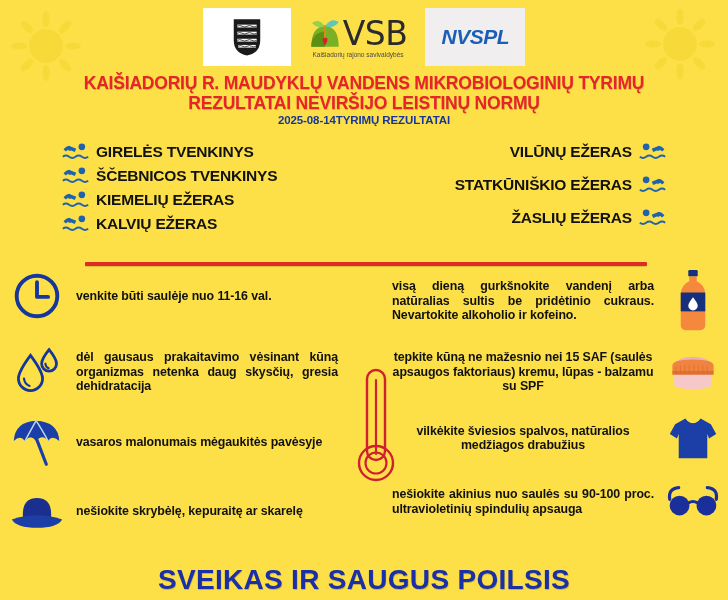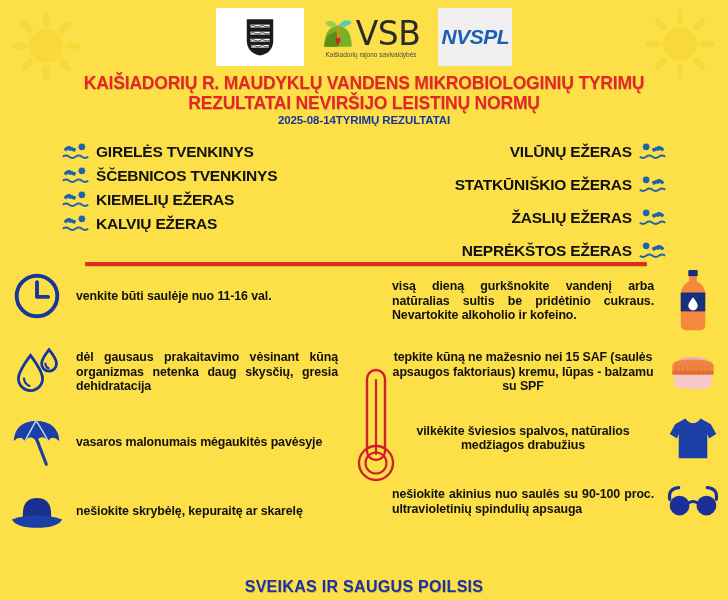--- a/index.html
+++ b/index.html
@@ -45,21 +45,21 @@
     font-size: 33px; font-weight: 400; color: #2b2b2b;
     letter-spacing: -0.5px; line-height: 1;
     font-family: "DejaVu Sans", sans-serif;
   }
   .logo-vsb-sub {
     font-size: 6.5px; color: #4a4a4a; margin-top: 1px;
     font-family: "Liberation Sans", sans-serif;
     white-space: nowrap;
   }
   .logo-nvspl {
-    width: 74px; height: 58px;
+    width: 100px; height: 58px;
     background: #f0eeee;
     display: flex; align-items: center; justify-content: center;
   }
   .logo-nvspl-text {
     font-size: 21px; font-weight: bold; font-style: italic;
     color: #1b5fb4; letter-spacing: -0.5px;
     font-family: "Liberation Sans", sans-serif;
   }
 
   
@@ -154,21 +154,21 @@
     left: 345px; top: 358px;
     width: 62px; height: 130px;
   }
 
   
   .footer {
     position: absolute;
     left: 0; right: 0; bottom: 4px;
     text-align: center;
     color: #1b2fa8;
-    font-size: 16px;
+    font-size: 28px;
     font-weight: bold;
     letter-spacing: 0.3px;
     text-shadow: 0.6px 0.6px 0 rgba(0,0,0,0.2);
   }
 </style>
 </head>
 <body>
 
 <div id="page">
 
@@ -338,33 +338,20 @@
             <g fill="#1f63b0" transform="translate(34,0) scale(-1,1)">
               <circle cx="25" cy="6.5" r="4.2"></circle>
               <path d="M2 10 q4 -6 9 -4 l7 3 l-2 4 l-6 -2.5 q-3 -1 -5 2 Z"></path>
               <path d="M9 5 l4 3 l-3 4 l-4 -3 Z"></path>
               <path d="M1 19 q4 -3 8 0 q4 3 8 0 q4 -3 8 0 q4 3 8 0" stroke="#1f63b0" stroke-width="2.4" fill="none"></path>
             </g>
           </svg>
       </span>
       <span class="lake-name">ŽASLIŲ EŽERAS</span>
     </div>
-    <div class="lake-row rtl">
-      <span class="swimmer">
-        <svg viewBox="0 0 34 26" width="27" height="22">
-            <g fill="#1f63b0" transform="translate(34,0) scale(-1,1)">
-              <circle cx="25" cy="6.5" r="4.2"></circle>
-              <path d="M2 10 q4 -6 9 -4 l7 3 l-2 4 l-6 -2.5 q-3 -1 -5 2 Z"></path>
-              <path d="M9 5 l4 3 l-3 4 l-4 -3 Z"></path>
-              <path d="M1 19 q4 -3 8 0 q4 3 8 0 q4 -3 8 0 q4 3 8 0" stroke="#1f63b0" stroke-width="2.4" fill="none"></path>
-            </g>
-          </svg>
-      </span>
-      <span class="lake-name">NEPRĖKŠTOS EŽERAS</span>
-    </div>
   </div>
 
   <div class="divider"></div>
 
   <div class="advice-col col-left">
 
     <div class="advice-item" style="margin-bottom:26px;">
       <span class="ic">
         <svg viewBox="0 0 52 52" width="48" height="48">
           <circle cx="26" cy="26" r="22" fill="none" stroke="#15379b" stroke-width="4.2"></circle>

